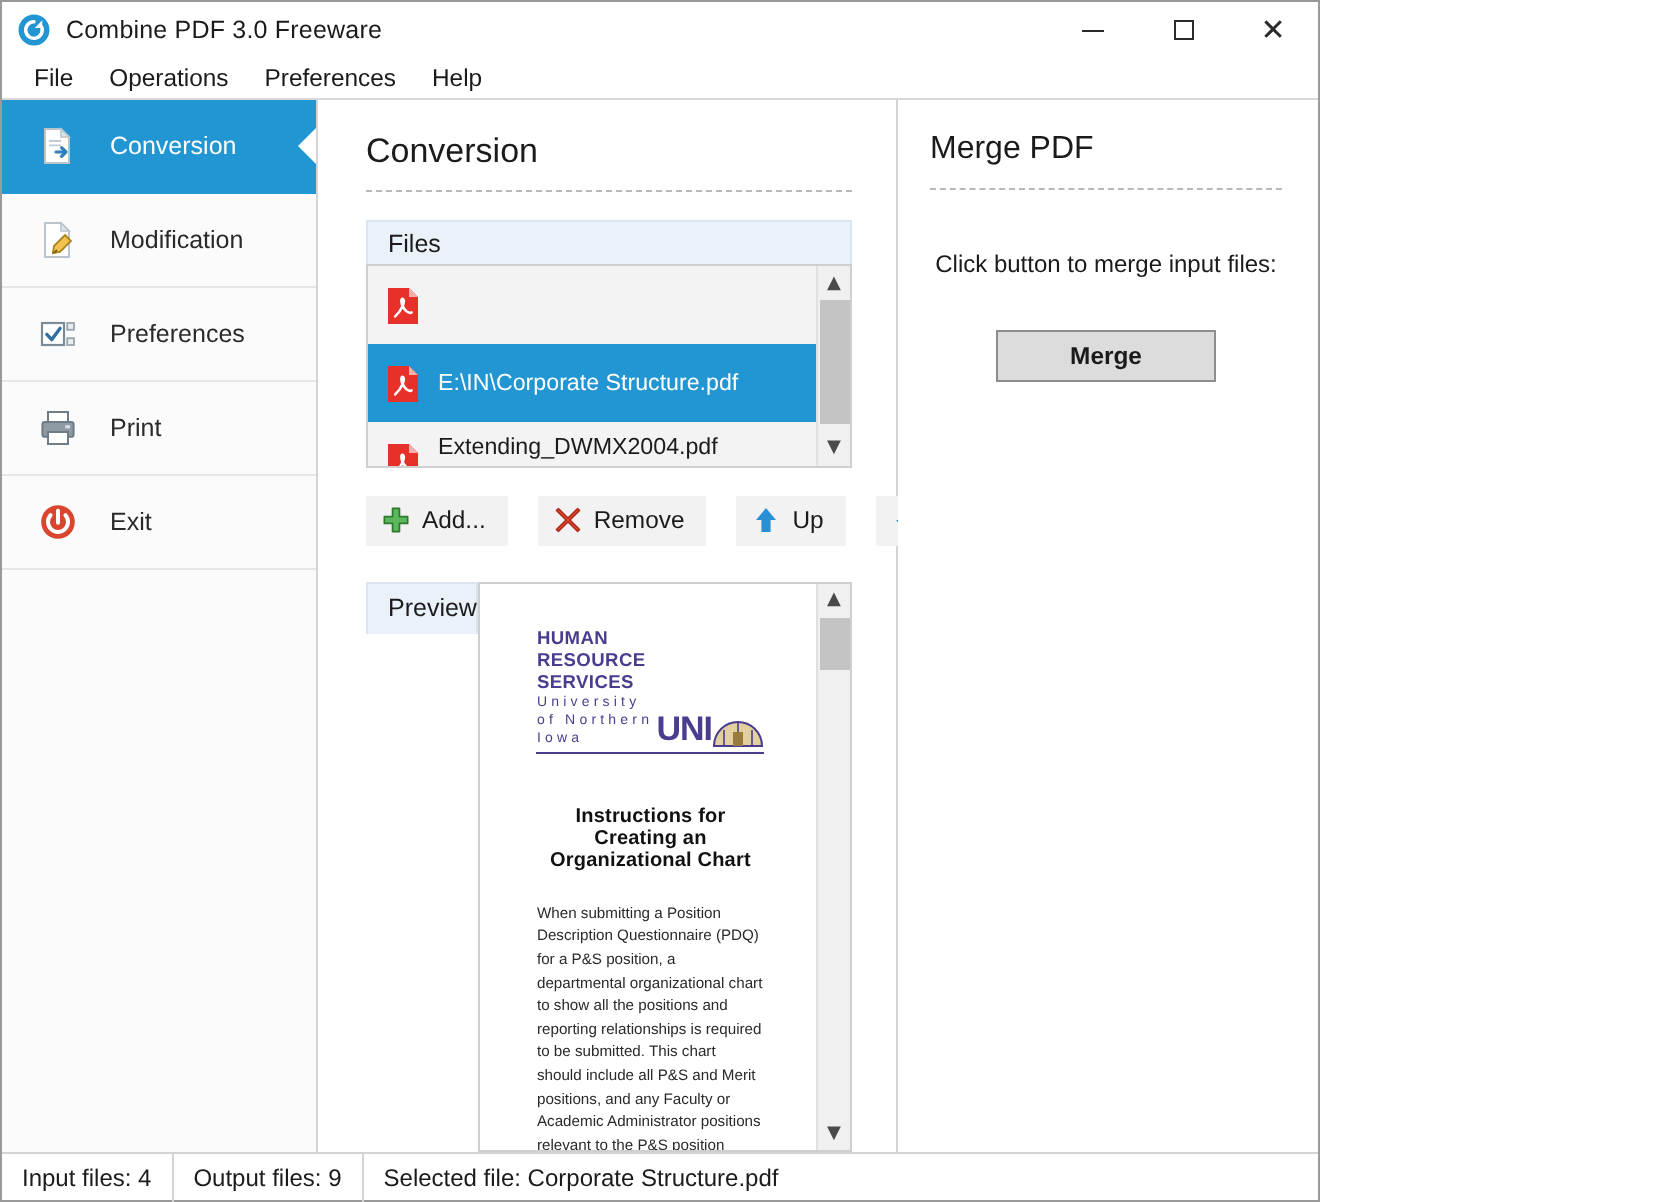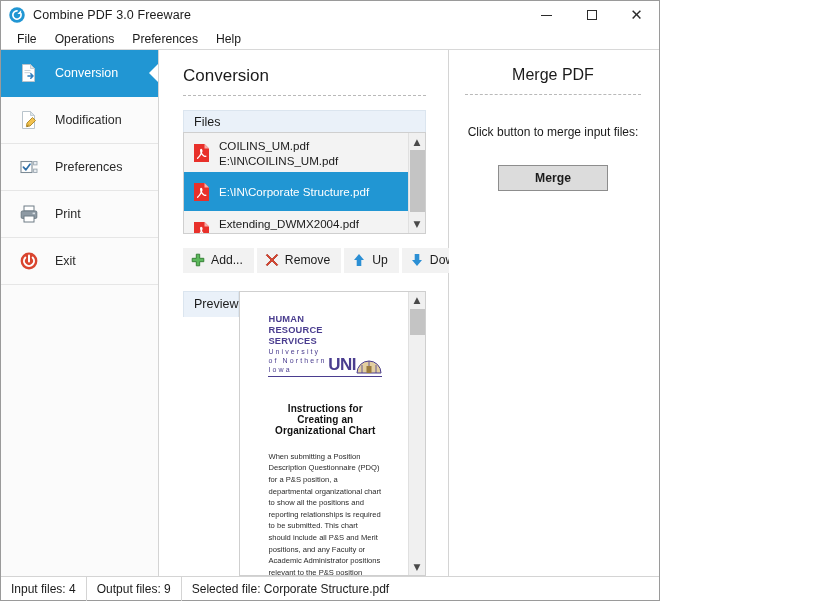--- a/index.html
+++ b/index.html
@@ -144,21 +144,21 @@
     display: flex; align-items: center; justify-content: center;
     color: #4a4a4a; font-size: 9px; font-family: "DejaVu Sans", sans-serif;
   }
   .sb-track { flex: 1 1 auto; width: 17px; position: relative; }
   .sb-thumb {
     position: absolute; left: 1px; width: 15px;
     background: #c4c4c4;
   }
 
   
-  .btn-row { display: flex; gap: 3px; margin-top: 14px; }
+  .btn-row { display: flex; gap: 15px; margin-top: 14px; }
   .tool-btn {
     height: 25px;
     background: #f2f2f2;
     border: 1px solid transparent;
     display: flex; align-items: center;
     padding: 0 10px 0 7px;
     font-size: 12.2px; color: #1b1b1b;
   }
   .tb-icon { width: 14px; height: 14px; margin-right: 6px; flex: 0 0 14px; }
 
@@ -197,21 +197,21 @@
     line-height: 11.6px; text-align: left;
   }
 
   
   .rightpanel {
     width: 210px; flex: 0 0 210px;
     background: #ffffff;
     padding: 16px 18px 0 16px;
     display: flex; flex-direction: column;
   }
-  .rp-title { font-size: 16px; color: #1b1b1b; padding-bottom: 10px; text-align: center; }
+  .rp-title { font-size: 16px; color: #1b1b1b; padding-bottom: 10px; }
   .rp-hint { font-size: 12px; color: #1b1b1b; text-align: center; margin-top: 16px; }
   .merge-btn {
     width: 110px; height: 26px; margin: 26px auto 0 auto;
     background: #dcdcdc;
     border: 1px solid #8d8d8d;
     display: flex; align-items: center; justify-content: center;
     font-size: 12.2px; font-weight: bold; color: #1b1b1b;
   }
 
   
@@ -319,24 +319,20 @@
 
       <div class="listbox">
         <div class="list-inner">
 
           <div class="file-row">
             <svg class="pdf-icon" viewBox="0 0 17 20">
               <path d="M1 1 h10.5 l4.5 4.5 v13.5 h-15 z" fill="#e8302a"></path>
               <path d="M11.5 1 v4.5 h4.5 z" fill="#f6b0ac"></path>
               <path d="M4.6 15.2 c3.4 -3.0 5.0 -7.6 4.0 -8.6 c-1.0 -1.0 -1.6 1.8 0.4 4.6 c1.4 2.0 3.2 2.6 3.8 2.0" stroke="#ffffff" stroke-width="1.3" fill="none" stroke-linecap="round"></path>
             </svg>
-            <div class="file-texts">
-              <span class="file-name">COILINS_UM.pdf</span>
-              <span class="file-path">E:\IN\COILINS_UM.pdf</span>
-            </div>
           </div>
 
           <div class="file-row selected">
             <svg class="pdf-icon" viewBox="0 0 17 20">
               <path d="M1 1 h10.5 l4.5 4.5 v13.5 h-15 z" fill="#e8302a"></path>
               <path d="M11.5 1 v4.5 h4.5 z" fill="#f6b0ac"></path>
               <path d="M4.6 15.2 c3.4 -3.0 5.0 -7.6 4.0 -8.6 c-1.0 -1.0 -1.6 1.8 0.4 4.6 c1.4 2.0 3.2 2.6 3.8 2.0" stroke="#ffffff" stroke-width="1.3" fill="none" stroke-linecap="round"></path>
             </svg>
             <div class="file-texts">
               <span class="file-path">E:\IN\Corporate Structure.pdf</span>

